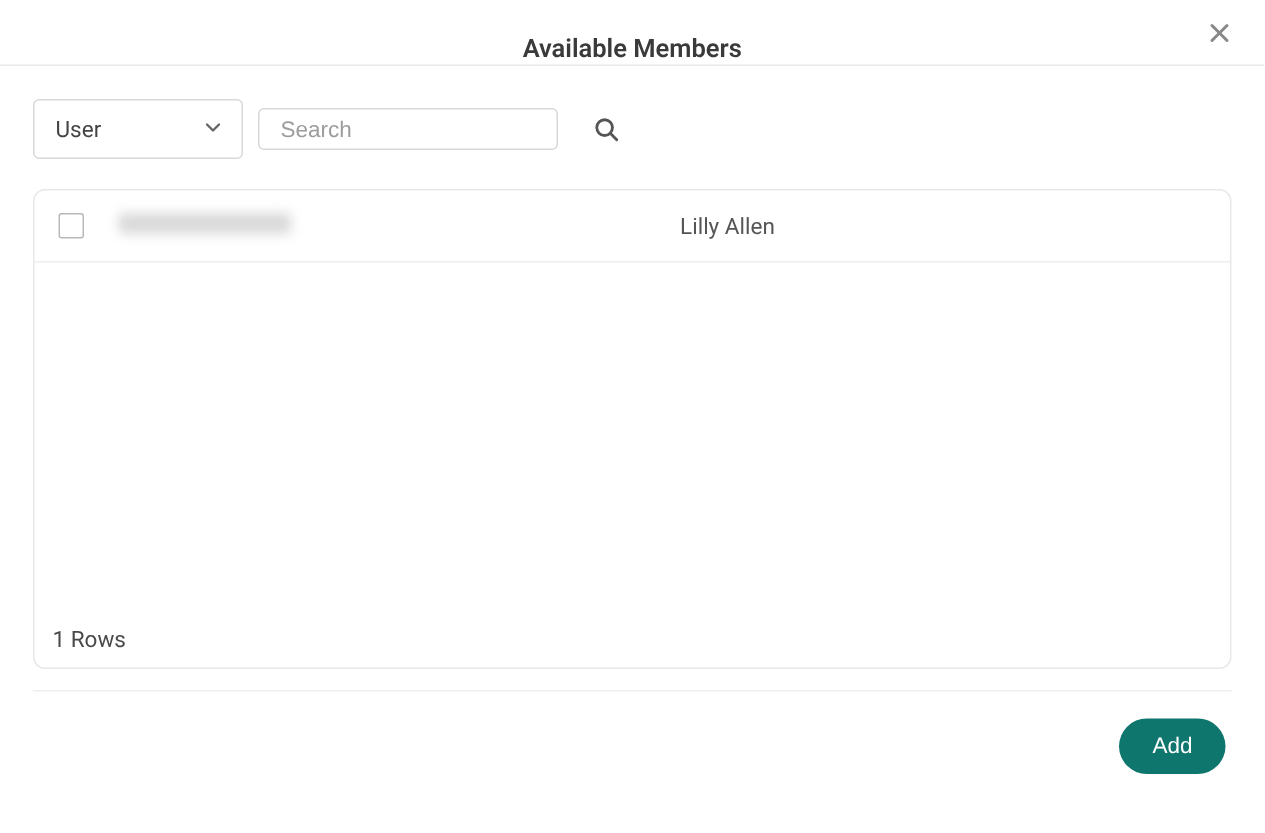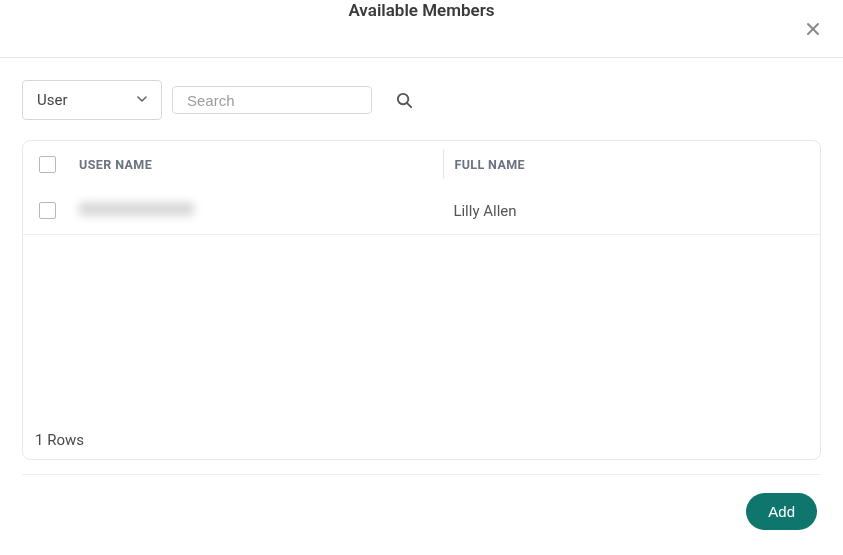--- a/index.html
+++ b/index.html
@@ -16,23 +16,23 @@
       color: #333;
     }
     .dialog {
       width: 100%;
       height: 100%;
       display: flex;
       flex-direction: column;
     }
     .dialog-header {
       position: relative;
-      height: 58px;
-      display: flex;
-      align-items: flex-start;
+      height: 44px;
+      display: flex;
+      align-items: flex-end;
       justify-content: center;
       border-bottom: 1px solid #e8e8e8;
     }
     .dialog-title {
       font-size: 17px;
       font-weight: 600;
       color: #3a3a3a;
     }
     .close-btn {
       position: absolute;
@@ -228,31 +228,20 @@
     <input type="text" class="search-input" placeholder="Search" style="">
     <button class="search-btn">
       <svg width="19" height="19" viewBox="0 0 20 20" fill="none" stroke="currentColor" stroke-width="2" stroke-linecap="round">
         <circle cx="8.5" cy="8.5" r="5.5"></circle>
         <line x1="13" y1="13" x2="17" y2="17"></line>
       </svg>
     </button>
   </div>
 
   <div class="table-panel">
-    <div class="table-head">
-      <div class="col-check">
-        <div class="chk"></div>
-      </div>
-      <div class="col-username th-wrap">
-        <span>USER NAME</span>
-      </div>
-      <div class="col-fullname th-wrap" style="border-left:1px solid #e3e3e3; height:60%;">
-        <span>FULL NAME</span>
-      </div>
-    </div>
     <div class="table-body">
       <div class="table-row">
         <div class="col-check">
           <div class="chk"></div>
         </div>
         <div class="col-username">
           <span class="username-blur"></span>
         </div>
         <div class="col-fullname">
           <span>Lilly Allen</span>

